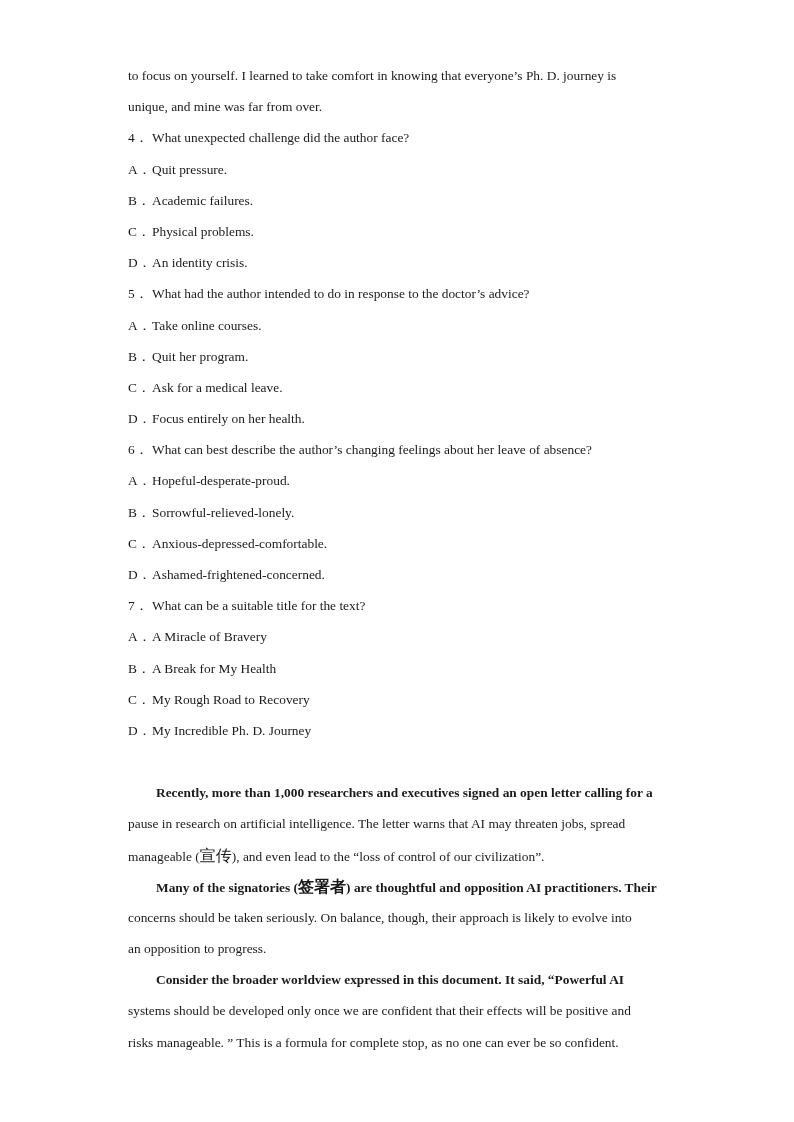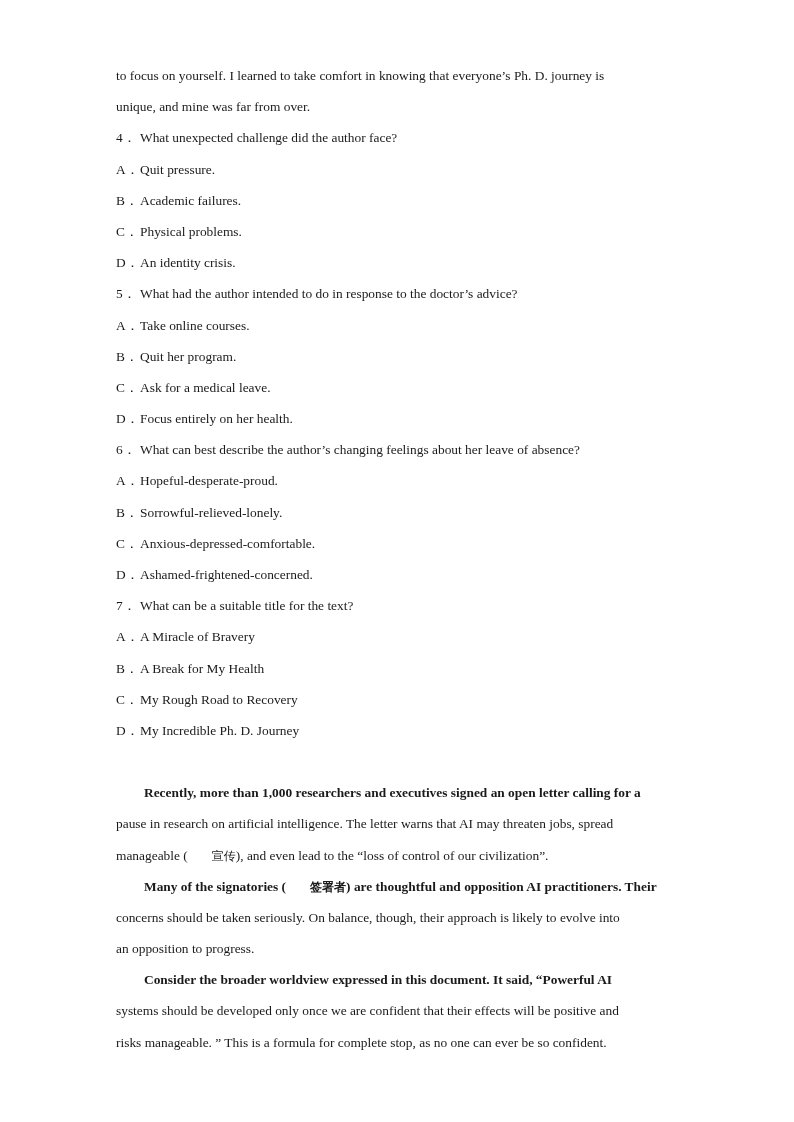--- a/index.html
+++ b/index.html
@@ -10,21 +10,21 @@
   body {
     width: 794px;
     height: 1122px;
     position: relative;
     overflow: hidden;
     font-family: "Liberation Serif", "DejaVu Serif", serif;
     color: #1a1a1a;
   }
   .page {
     position: absolute;
-    left: 116px;
+    left: 128px;
     top: 64px;
     width: 540px;
   }
   .line {
     height: 31.2px;
     line-height: 24px;
     font-size: 13.4px;
     white-space: nowrap;
   }
   .opt-letter, .q-num {
@@ -33,22 +33,21 @@
   }
   .gap {
     height: 31px;
   }
   .indent {
     padding-left: 28px;
     font-weight: bold;
   }
   .cjk {
     font-family: "DejaVu Sans", sans-serif;
-    font-size: 12px;
-    margin-left: 24px;
+    font-size: 16px;
   }
 </style>
 </head>
 <body>
 
 <div class="page">
 
   <div>
     <div class="line">to focus on yourself. I learned to take comfort in knowing that everyone’s Ph. D.  journey is</div>
     <div class="line">unique, and mine was far from over.</div>

